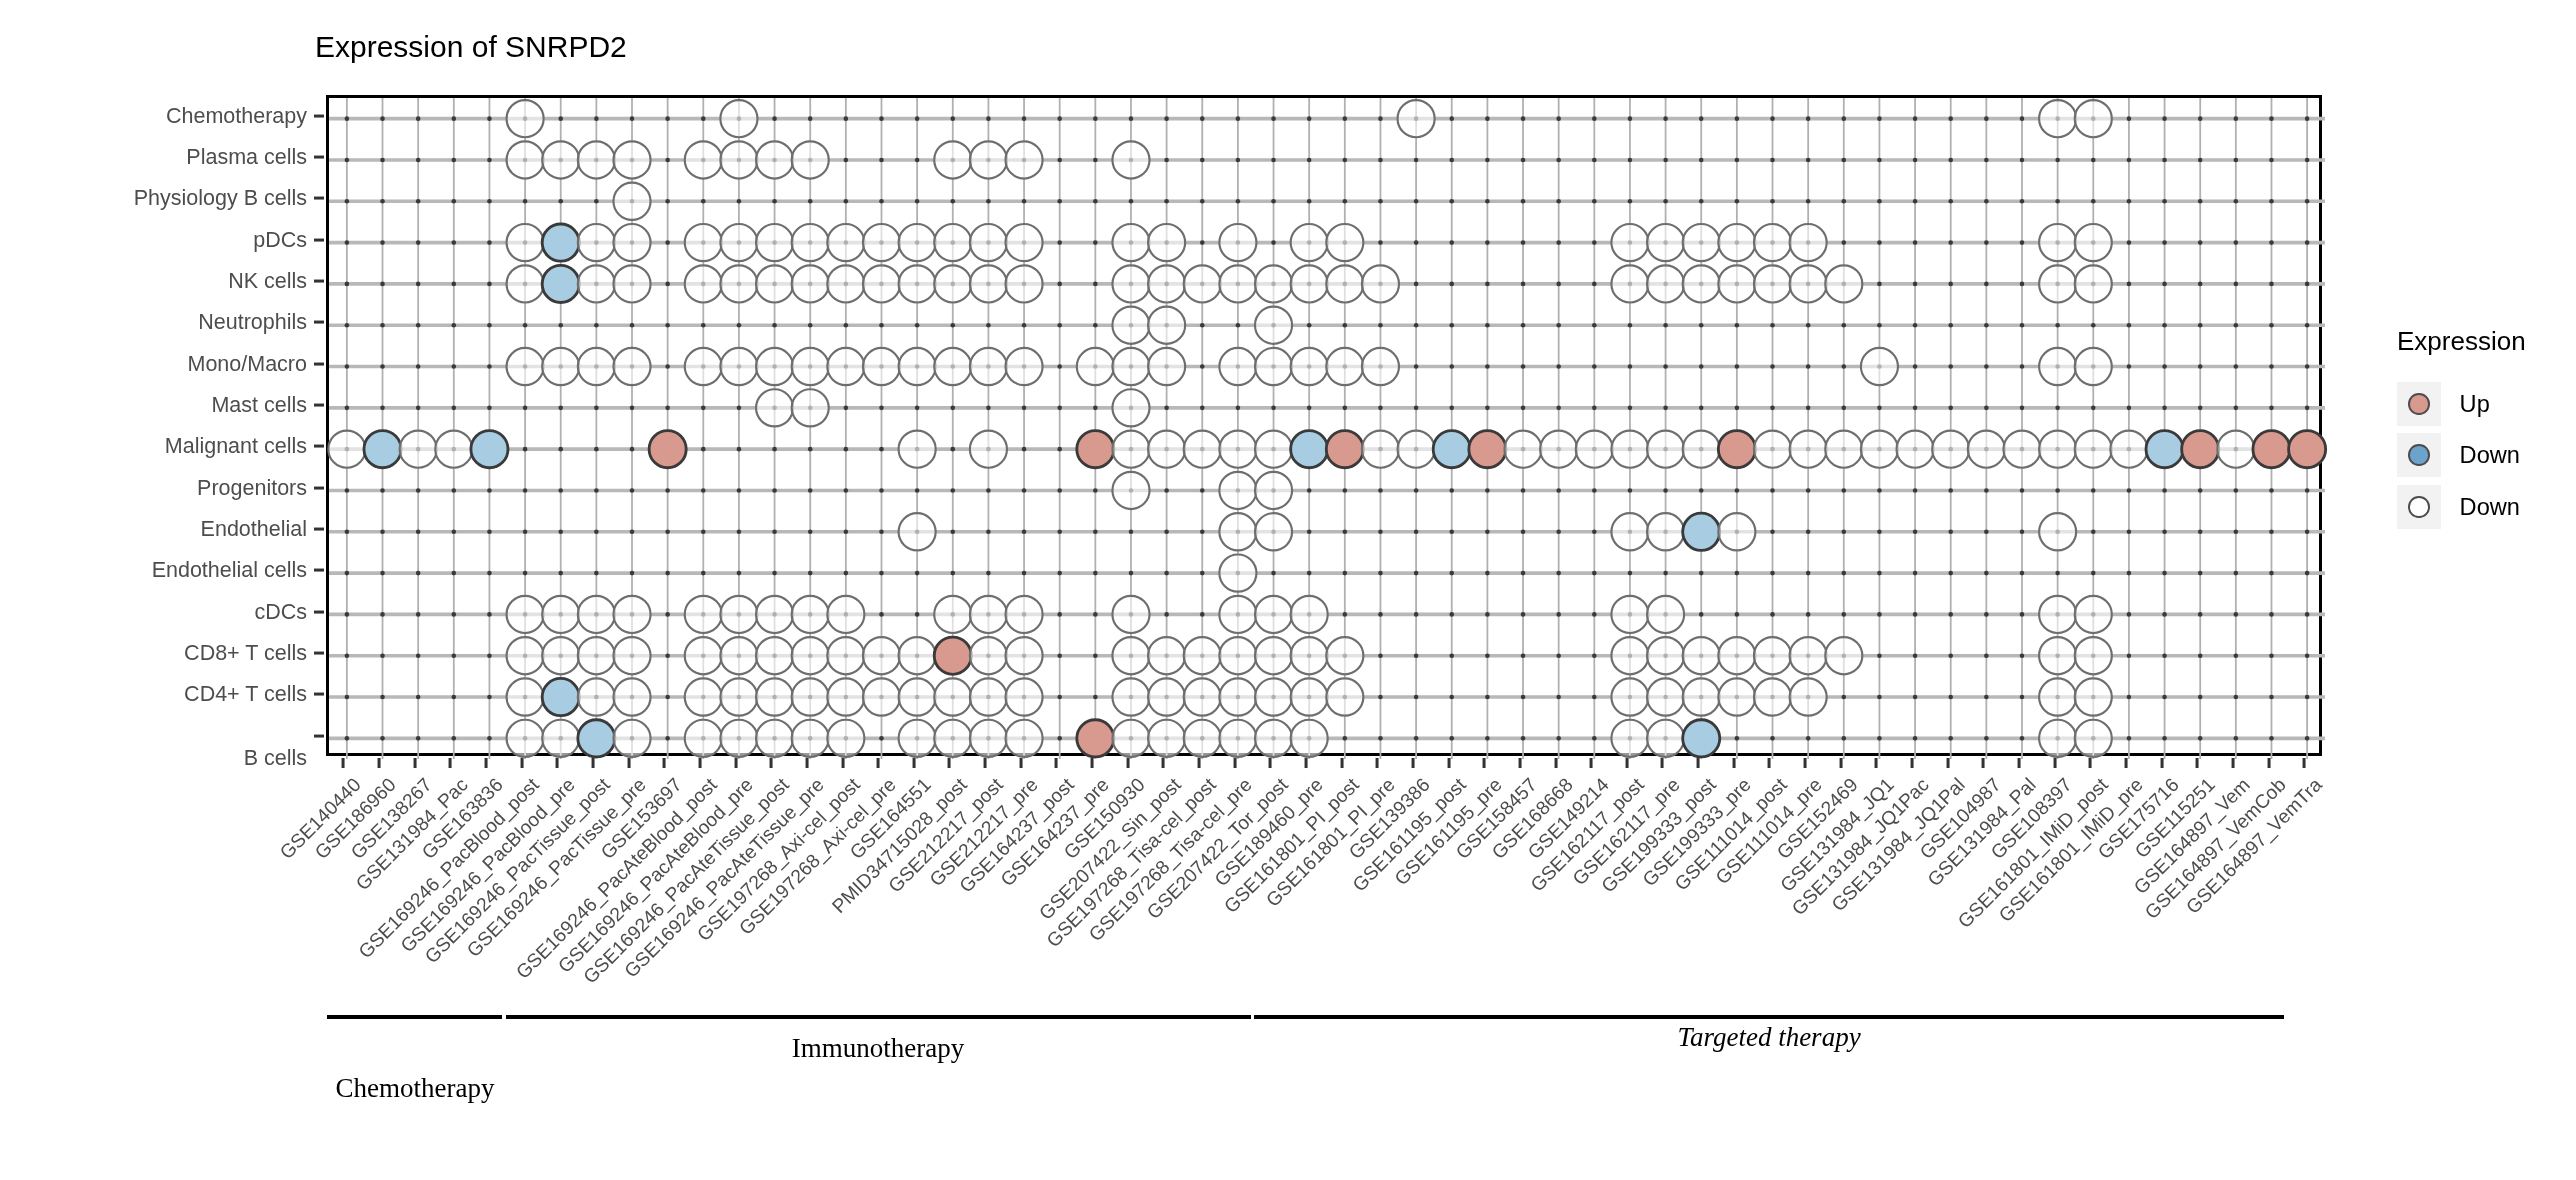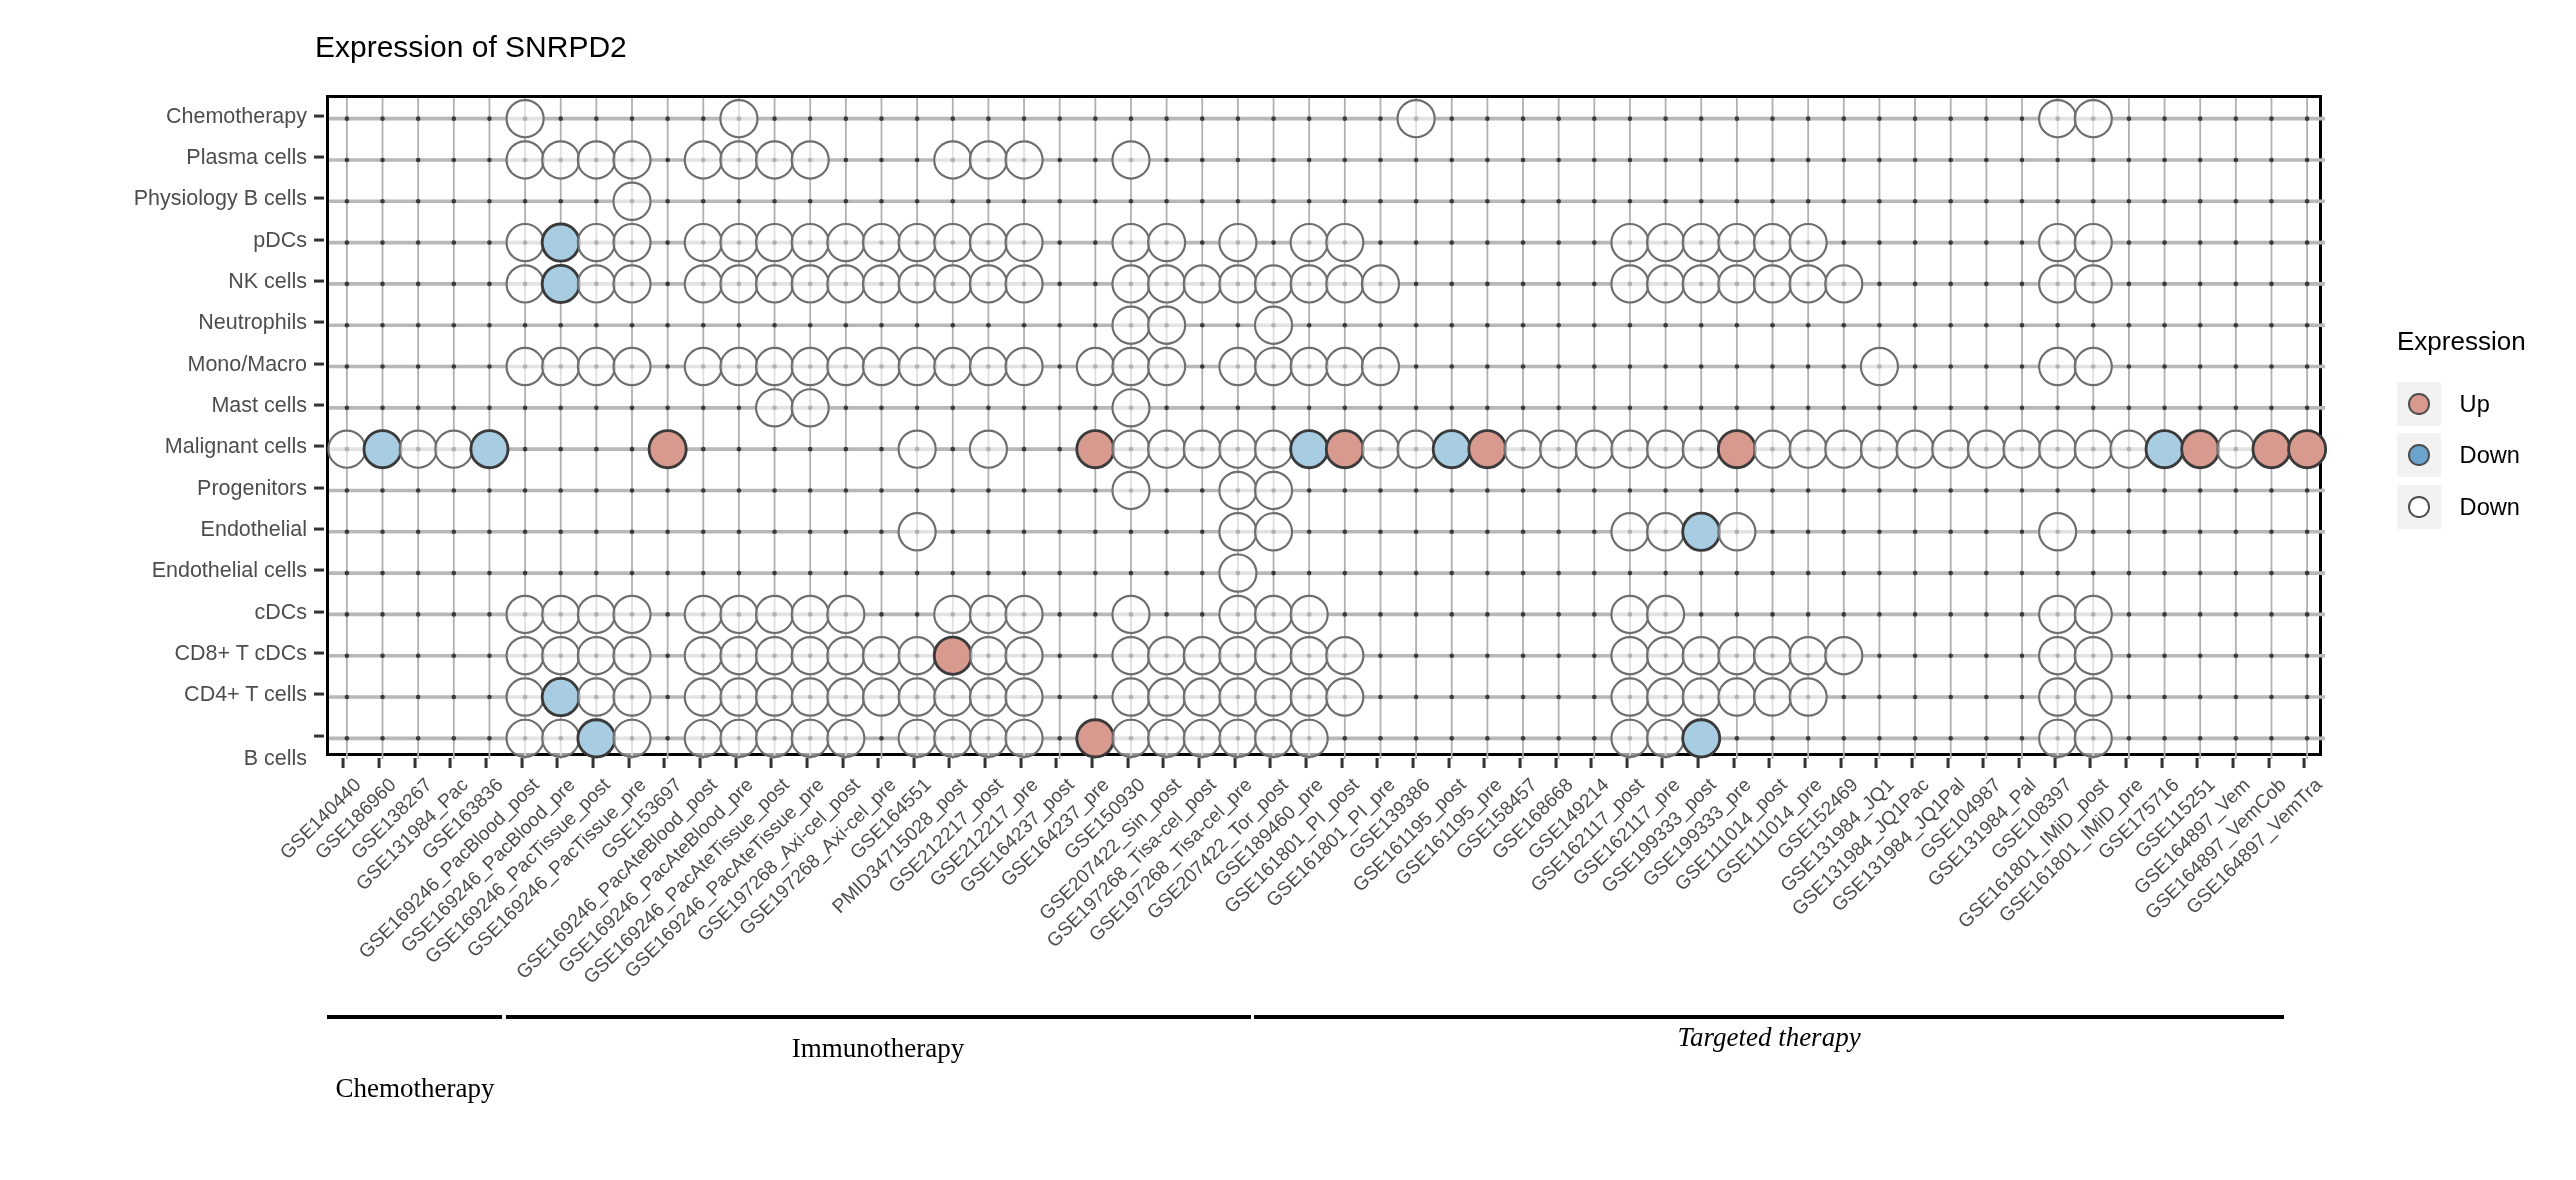--- a/index.html
+++ b/index.html
@@ -1412,21 +1412,21 @@
       <div class="ylab" style="right: 2269px; top: 446px;">Malignant cells</div>
       <div class="ytick" style="left: 314px; top: 488px;"></div>
       <div class="ylab" style="right: 2269px; top: 488px;">Progenitors</div>
       <div class="ytick" style="left: 314px; top: 529px;"></div>
       <div class="ylab" style="right: 2269px; top: 529px;">Endothelial</div>
       <div class="ytick" style="left: 314px; top: 570px;"></div>
       <div class="ylab" style="right: 2269px; top: 570px;">Endothelial cells</div>
       <div class="ytick" style="left: 314px; top: 612px;"></div>
       <div class="ylab" style="right: 2269px; top: 612px;">cDCs</div>
       <div class="ytick" style="left: 314px; top: 653px;"></div>
-      <div class="ylab" style="right: 2269px; top: 653px;">CD8+ T cDCs</div>
+      <div class="ylab" style="right: 2269px; top: 653px;">CD8+ T cells</div>
       <div class="ytick" style="left: 314px; top: 694px;"></div>
       <div class="ylab" style="right: 2269px; top: 694px;">CD4+ T cells</div>
       <div class="ytick" style="left: 314px; top: 736px;"></div>
       <div class="ylab" style="right: 2269px; top: 736px; margin-top: 22px;">B cells</div>
     </div>
   <div id="xaxis">
       <div class="xtick" style="left: 343px; top: 758px;"></div>
       <div class="xlab" style="left: 350px; top: 774px; width: 644px; margin-left: -644px;">GSE140440</div>
       <div class="xtick" style="left: 379px; top: 758px;"></div>
       <div class="xlab" style="left: 385px; top: 774px; width: 644px; margin-left: -644px;">GSE186960</div>

